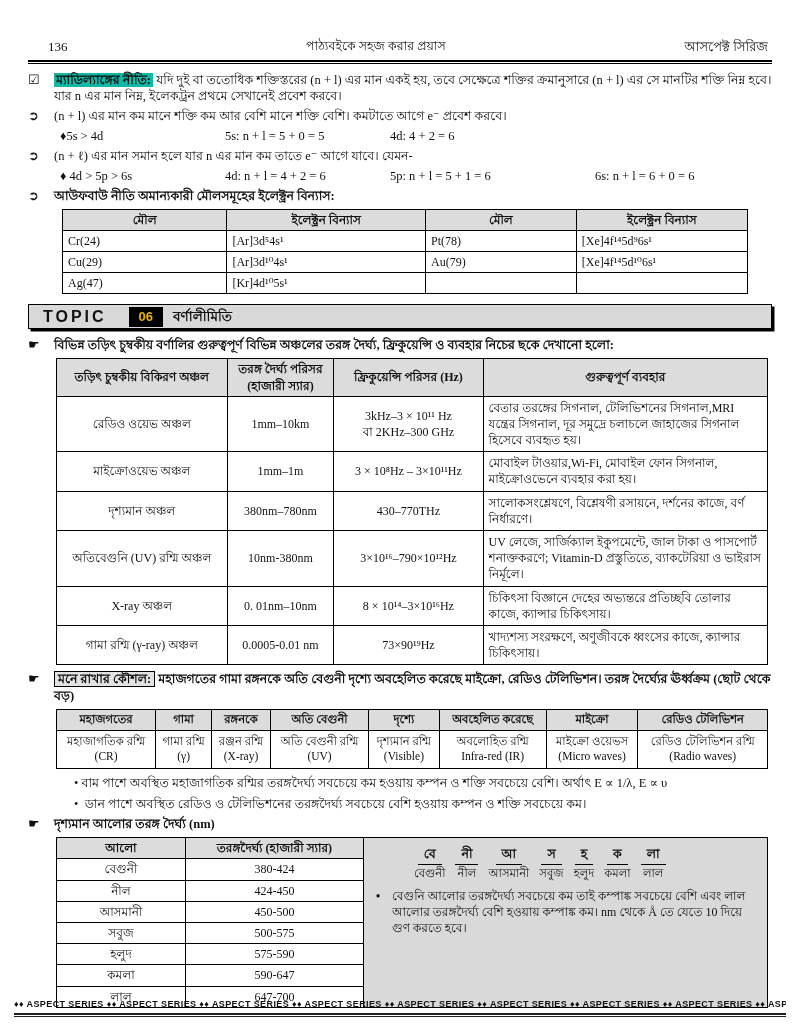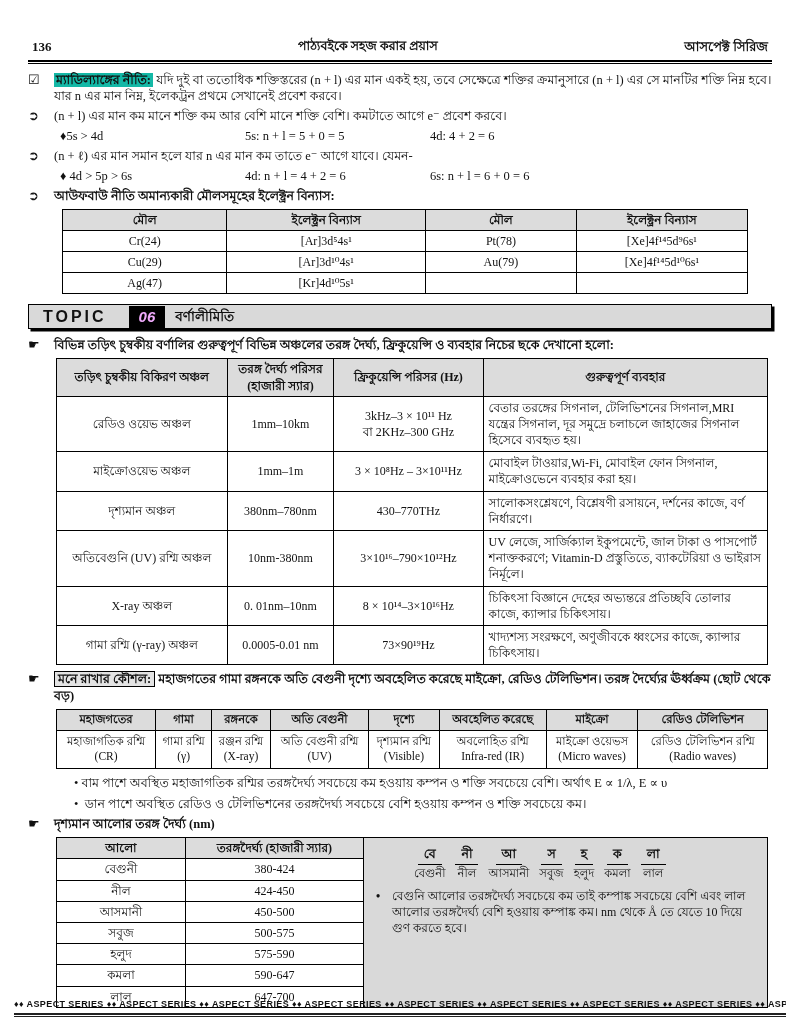--- a/index.html
+++ b/index.html
@@ -5,62 +5,62 @@
   * { margin:0; padding:0; box-sizing:border-box; }
   html,body { background:#fff; }
   body {
     width:800px; height:1035px; margin:0 auto; position:relative;
     font-family:"Liberation Serif","DejaVu Serif",serif;
     color:#111; font-size:12.5px; line-height:1.35; overflow:hidden;
   }
   .page { padding:38px 28px 0 28px; }
 
   
-  .runhead { display:flex; justify-content:space-between; align-items:center; padding:0 4px 4px 4px; font-weight:bold; font-size:13px; }
+  .runhead { display:flex; justify-content:space-between; align-items:center; padding:0 4px 4px 4px; font-weight:normal; font-size:13px;margin-left:16px; }
   .runhead .mid { font-size:12.5px; }
   .headrule { border-top:2.5px solid #000; border-bottom:1px solid #000; height:4px; margin-bottom:8px; }
 
   
   .row { display:flex; margin:3px 0; }
   .row .glyph { width:26px; flex:0 0 26px; font-size:13px; line-height:1.3; }
   .row .content { flex:1; }
   .hl-title { background:#14b8a6; font-weight:bold; padding:0 2px; }
-  .subline { display:flex; margin:2px 0 2px 32px;gap:20px; }
+  .subline { display:flex; margin:2px 0 2px 32px; }
   .subline span { display:inline-block; }
   .subline span:nth-child(1){ width:165px; }
   .subline span:nth-child(2){ width:165px; }
   .subline span:nth-child(3){ width:205px; }
   .subline span:nth-child(4){ flex:1; }
 
   
   table { border-collapse:collapse; width:100%; font-size:12px; }
   th,td { border:1px solid #000; padding:2px 5px; white-space:pre-line; vertical-align:middle; }
   th { background:#dcdcdc; font-weight:bold; text-align:center; }
   .tbl-wrap { margin:4px 0 6px 28px; width:712px; }
 
-  .aufbau td { text-align:center; height:20px; }
+  .aufbau td { text-align:left; height:20px; }
   .aufbau th:nth-child(1){width:24%;} .aufbau th:nth-child(2){width:29%;}
   .aufbau th:nth-child(3){width:22%;} .aufbau th:nth-child(4){width:25%;}
 
   .spectrum th:nth-child(1){width:24%;} .spectrum th:nth-child(2){width:15%;}
   .spectrum th:nth-child(3){width:21%;} .spectrum th:nth-child(4){width:40%;}
   .spectrum td:nth-child(1), .spectrum td:nth-child(2), .spectrum td:nth-child(3){ text-align:center; }
   .spectrum td { padding:3px 5px; }
 
   .mnem th { font-size:11.5px; padding:2px 4px; }
   .mnem td { text-align:center; font-size:11.5px; padding:3px 2px;margin-top:14px; }
 
   
   .topicbar {
     margin:10px 0 8px 0; background:#d9d9d9; border:1.5px solid #000;
     box-shadow:2.5px 2.5px 0 #000; display:flex; align-items:center;
     height:25px; padding-left:14px; font-family:"Liberation Sans","DejaVu Sans",sans-serif;
   }
   .topicbar .t-label { font-weight:bold; font-size:16px; letter-spacing:3px;text-align:center; }
-  .topicbar .t-num { background:#000; color:#f0abfc; font-weight:bold; font-size:15px; padding:1px 10px; margin:0 10px 0 22px;font-style:italic; }
+  .topicbar .t-num { background:#000; color:#eab308; font-weight:bold; font-size:13px; padding:1px 10px; margin:0 10px 0 22px; }
   .topicbar .t-title { font-weight:bold; font-size:13.5px; font-family:"Liberation Serif",serif; }
 
   
   .mnem-label { border:1px solid #000; background:#e3e3e3; font-weight:bold; padding:0 3px; }
 
   .note-bullets { margin-left:46px; }
   .note-bullets .nb { margin:4px 0; }
 
   
   .vis-flex { display:flex; margin:4px 0 6px 28px; width:712px; }
@@ -116,20 +116,21 @@
       <span></span>
     </div>
 
   <div class="row">
     <span class="glyph">➲</span>
     <div class="content">(n + ℓ) এর মান সমান হলে যার n এর মান কম তাতে e⁻ আগে যাবে। যেমন-</div>
   </div>
   <div class="subline">
       <span>♦ 4d &gt; 5p &gt; 6s</span>
       <span>4d: n + l = 4 + 2 = 6</span>
+      <span>5p: n + l = 5 + 1 = 6</span>
       <span>6s: n + l = 6 + 0 = 6</span>
     </div>
 
   <div class="row">
     <span class="glyph">➲</span>
     <div class="content b">আউফবাউ নীতি অমান্যকারী মৌলসমূহের ইলেক্ট্রন বিন্যাস:</div>
   </div>
 
   <div class="tbl-wrap" style="width:686px; margin-left:34px;border-radius:28px;">
     <table class="aufbau">

